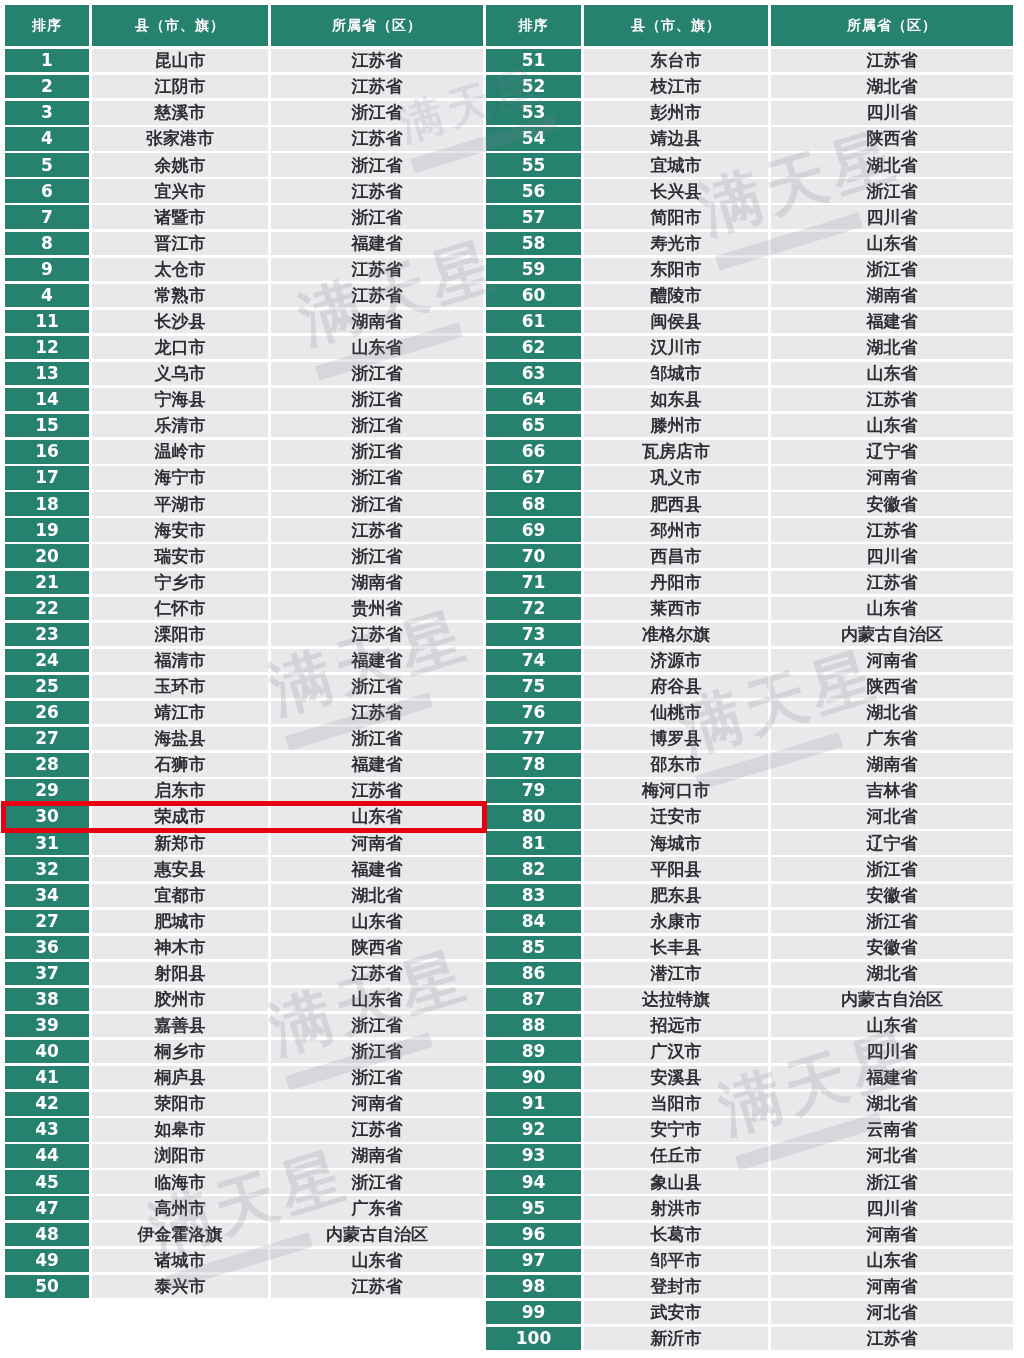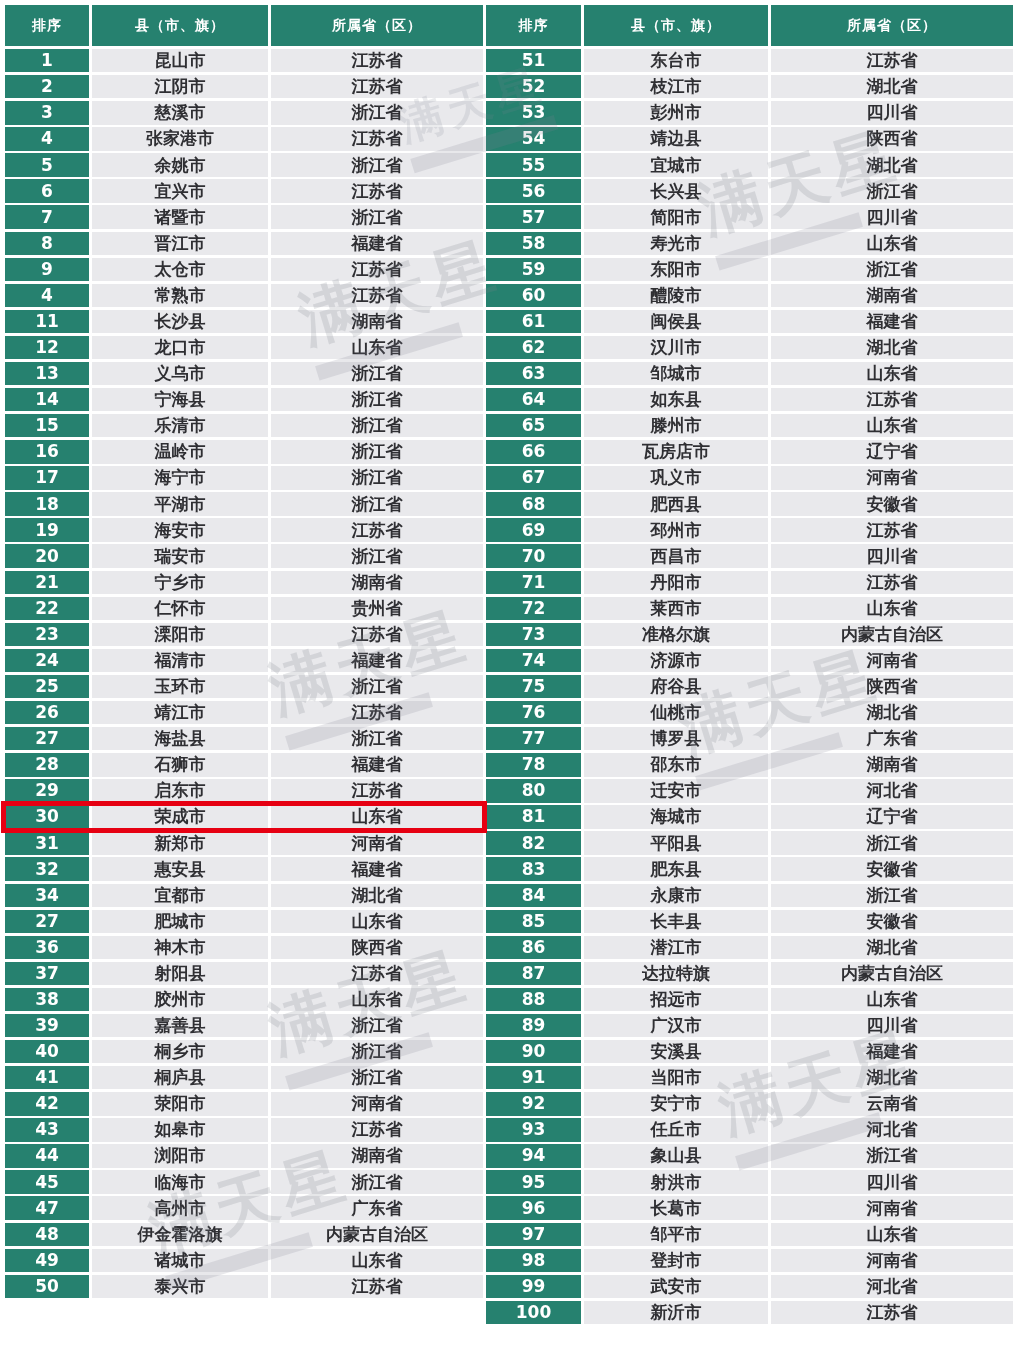--- a/index.html
+++ b/index.html
@@ -437,20 +437,25 @@
       </div>
       <div class="row">
         <div class="cell rank">77</div>
         <div class="cell county">博罗县</div>
         <div class="cell province">广东省</div>
       </div>
       <div class="row">
         <div class="cell rank">78</div>
         <div class="cell county">邵东市</div>
         <div class="cell province">湖南省</div>
+      </div>
+      <div class="row">
+        <div class="cell rank">79</div>
+        <div class="cell county">梅河口市</div>
+        <div class="cell province">吉林省</div>
       </div>
       <div class="row">
         <div class="cell rank">80</div>
         <div class="cell county">迁安市</div>
         <div class="cell province">河北省</div>
       </div>
       <div class="row">
         <div class="cell rank">81</div>
         <div class="cell county">海城市</div>
         <div class="cell province">辽宁省</div>

